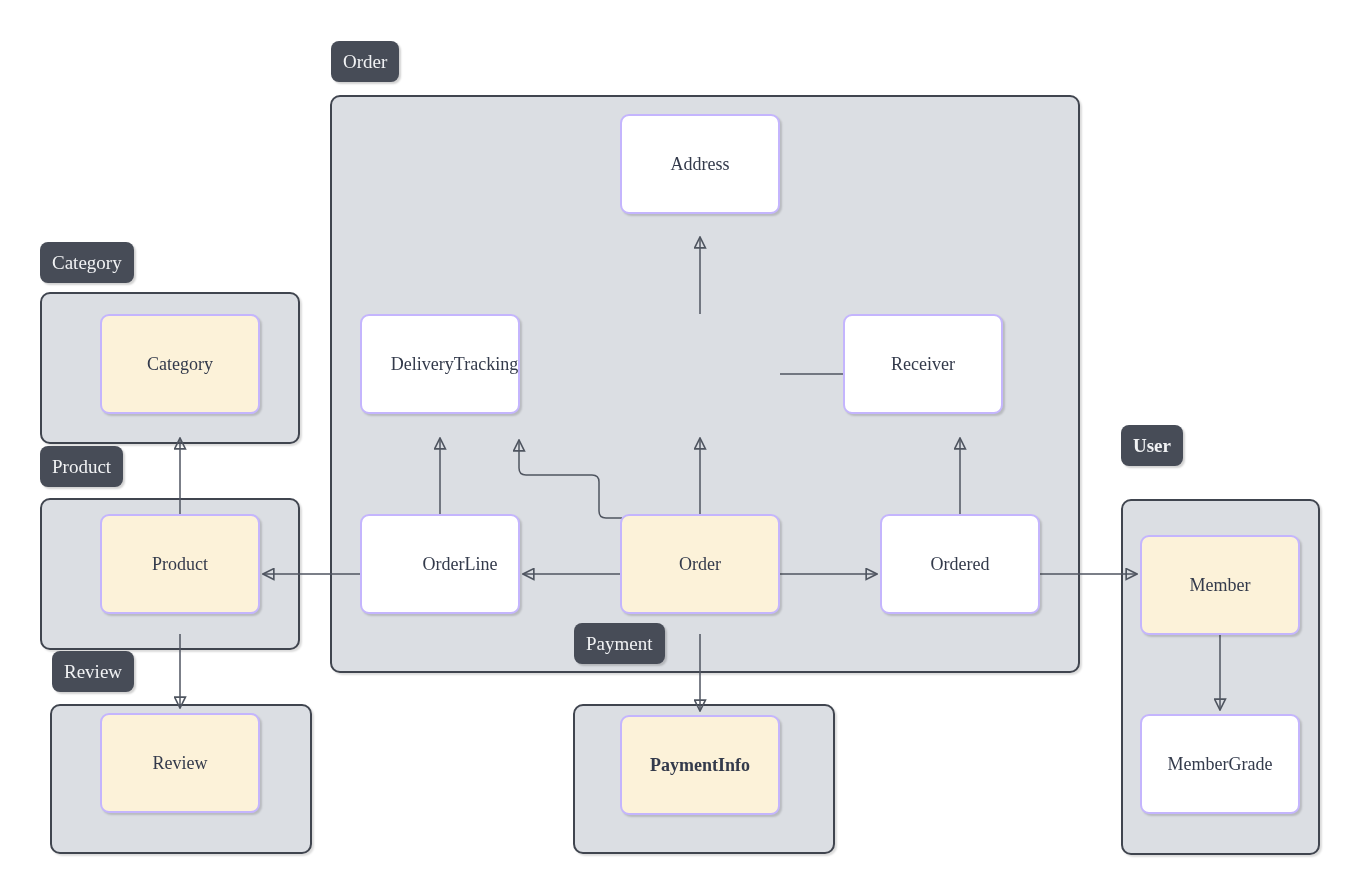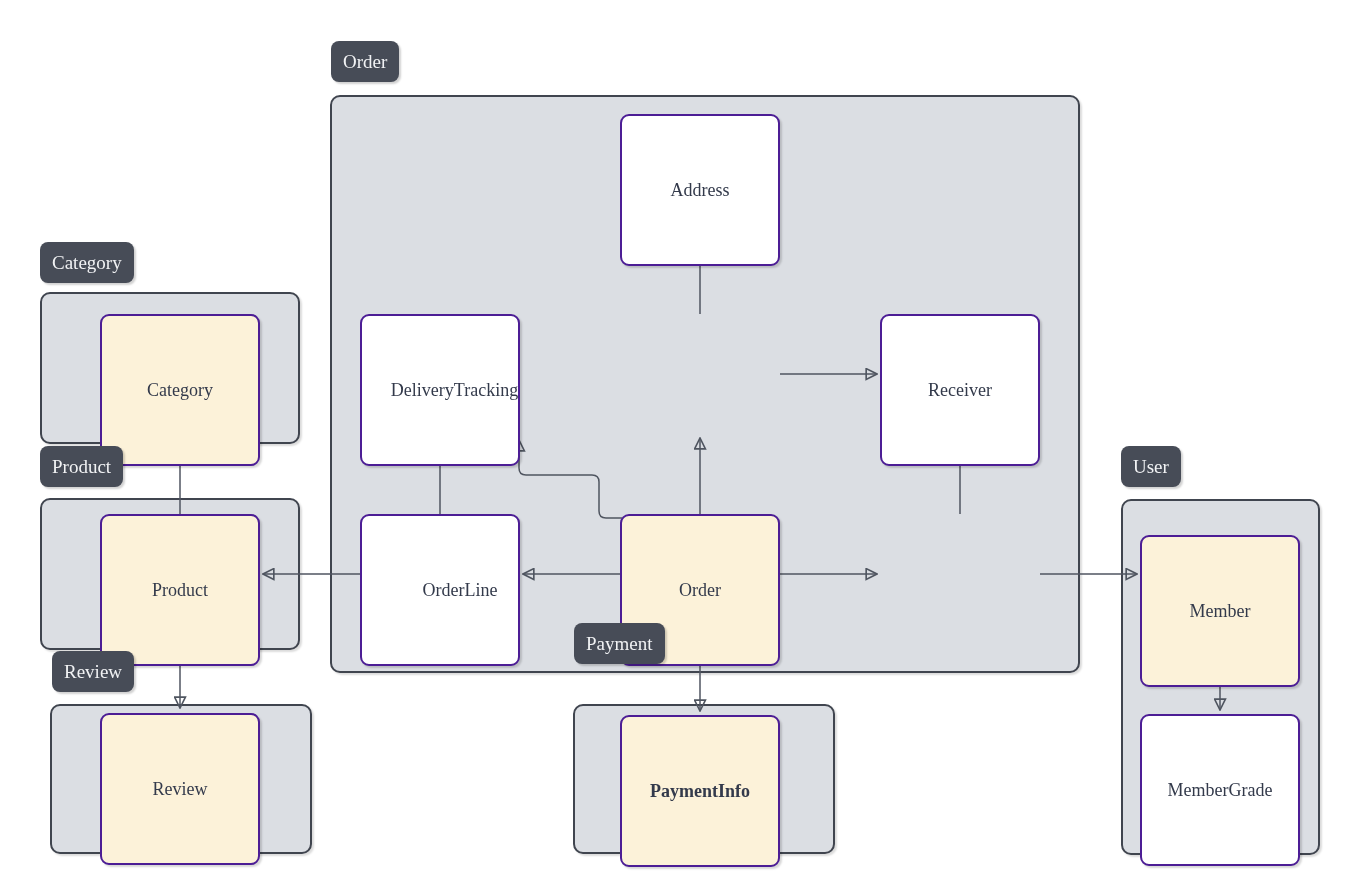--- a/index.html
+++ b/index.html
@@ -39,41 +39,41 @@
   .edges path {
     fill: none;
     stroke: #4f5560;
     stroke-width: 1.5;
   }
 
   
   .node {
     position: absolute;
     width: 160px;
-    height: 152px;
+    height: 100px;
     background: #ffffff;
-    border: 2px solid #4c1d95;
+    border: 2px solid #c4b5fd;
     border-radius: 9px;
     box-shadow: 2px 2px 2px rgba(0,0,0,0.16);
     display: flex;
     align-items: center;
     justify-content: center;
     z-index: 3;
   }
   .node.accent { background: #fcf2d9; }
   .node .label {
     color: #333a4b;
     font-size: 18px;
     white-space: nowrap;
     text-align: center;
   }
   #node-address         { left: 620px;  top: 114px; }
   #node-deliverytracking{ left: 360px;  top: 314px; padding-left: 29px; }
   #node-shippinginfo    { left: 620px;  top: 314px; }
-  #node-receiver        { left: 880px;  top: 314px; }
+  #node-receiver        { left: 843px;  top: 314px; }
   #node-orderline       { left: 360px;  top: 514px; padding-left: 40px; }
   #node-order           { left: 620px;  top: 514px; }
   #node-ordered         { left: 880px;  top: 514px; }
   #node-category        { left: 100px;  top: 314px; }
   #node-product         { left: 100px;  top: 514px; }
   #node-review          { left: 100px;  top: 713px; }
   #node-paymentinfo     { left: 620px;  top: 715px; font-weight: bold; }
   #node-member          { left: 1140px; top: 535px; }
   #node-membergrade     { left: 1140px; top: 714px; align-items: center; }
 
@@ -92,21 +92,21 @@
   .badge .label {
     color: #f1f2f4;
     font-size: 19px;
     white-space: nowrap;
   }
   #badge-order    { left: 331px;  top: 41px; }
   #badge-category { left: 40px;   top: 242px; }
   #badge-product  { left: 40px;   top: 446px; }
   #badge-review   { left: 52px;   top: 651px; }
   #badge-payment  { left: 574px;  top: 623px; justify-content: flex-end; }
-  #badge-user     { left: 1121px; top: 446px; }
+  #badge-user     { left: 1121px; top: 425px; font-weight: bold; }
 </style>
 </head>
 <body>
 
 <div class="canvas">
 
   <div class="ctx" id="ctx-order"></div>
   <div class="ctx" id="ctx-category"></div>
   <div class="ctx" id="ctx-product"></div>
   <div class="ctx" id="ctx-review"></div>
@@ -143,20 +143,23 @@
   </div>
   <div class="node" id="node-receiver">
     <span class="label">Receiver</span>
   </div>
   <div class="node" id="node-orderline">
     <span class="label">OrderLine</span>
   </div>
   <div class="node accent" id="node-order">
     <span class="label">Order</span>
   </div>
+  <div class="node" id="node-ordered">
+    <span class="label">Ordered</span>
+  </div>
   <div class="node accent" id="node-category">
     <span class="label">Category</span>
   </div>
   <div class="node accent" id="node-product">
     <span class="label">Product</span>
   </div>
   <div class="node accent" id="node-review">
     <span class="label">Review</span>
   </div>
   <div class="node accent" id="node-paymentinfo">

